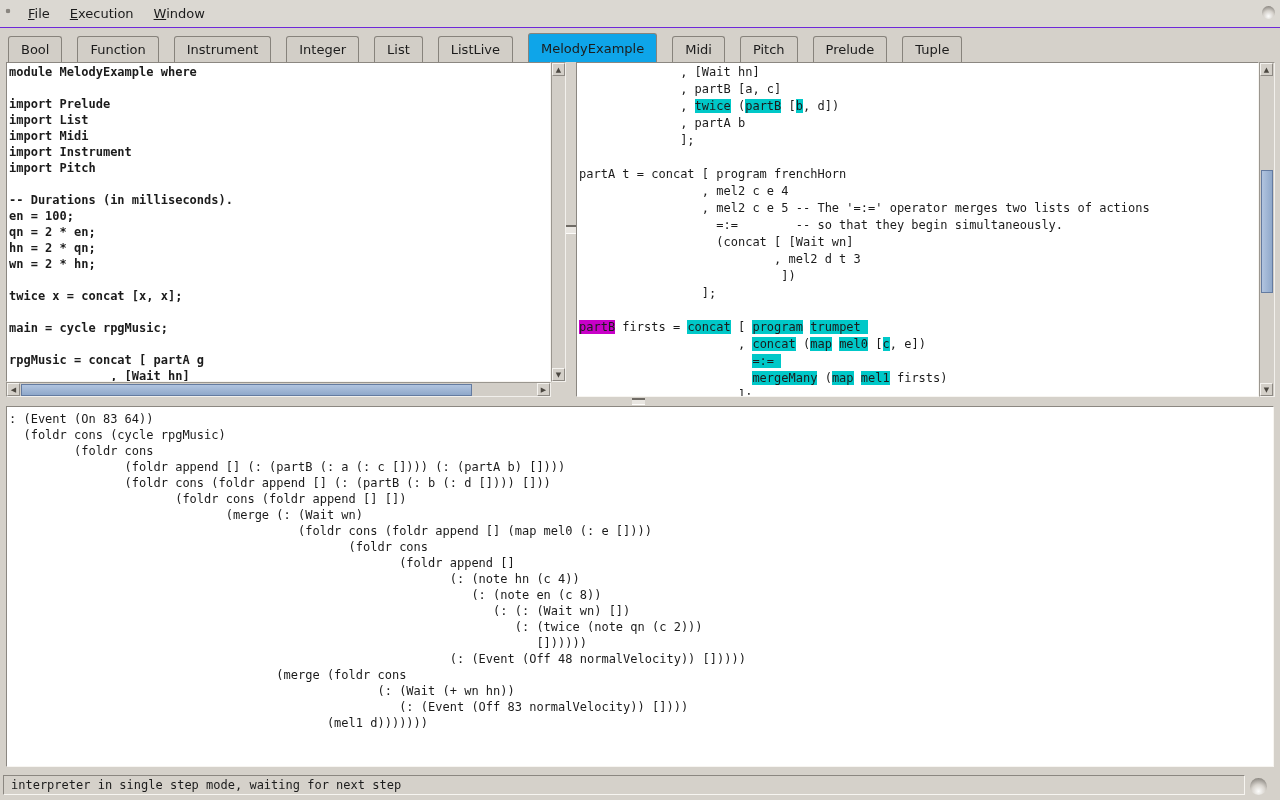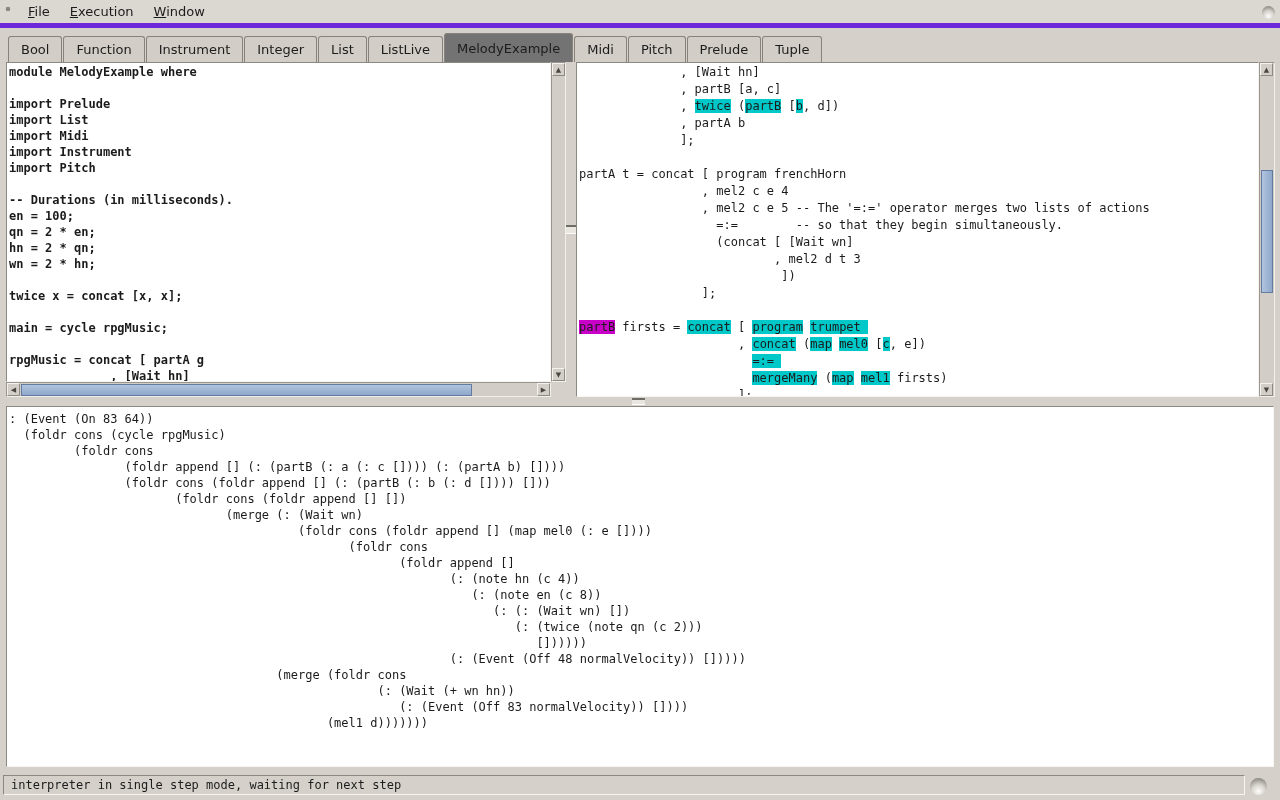--- a/index.html
+++ b/index.html
@@ -1,36 +1,36 @@
 <!DOCTYPE html>
 <html style="--cyan: #00c8c8; --magenta: #c800c8;"><head>
 <meta charset="utf-8">
 <style>
   * { box-sizing: border-box; margin: 0; padding: 0; }
   html,body { width:1280px; height:800px; overflow:hidden; }
   body { background:#d5d1ca; font-family:"DejaVu Sans", sans-serif; font-size:13px; color:#1c1c1c; position:relative; }
 
   
   .menubar { position:absolute; left:0; top:0; width:1280px; height:28px;
-             background:#dbd8d2; border-bottom:5px solid #6d28d9;
+             background:#dbd8d2; border-bottom:1px solid #6d28d9;
              display:flex; align-items:center; }
   .tearoff { width:11px; height:20px; margin-left:3px; margin-right:4px;
              background:radial-gradient(circle at 5px 7px, #8a8680 2px, rgba(0,0,0,0) 2.6px);
              border-radius:2px; }
   .menu-item { padding:4px 10px; cursor:default; }
   .menu-item u { text-decoration:underline; }
   .menubar-ball { position:absolute; right:5px; top:6px; width:13px; height:13px; border-radius:50%;
              background:radial-gradient(circle at 50% 78%, #fdfdfc 0%, #d4d0ca 45%, #6e6a64 100%); }
 
   
   .tabbar { position:absolute; left:8px; top:33px; height:29px; display:flex; align-items:flex-end; }
   .tab { height:26px; padding:5px 12px 4px; background:#d2cec7;
          border:1px solid #87837c; border-bottom:none; border-radius:3px 3px 0 0;
-         margin-right:1px; line-height:16px; white-space:nowrap; }
-  .tab.active { height:29px; padding-top:7px; background:#737373; position:relative; z-index:2; }
+         margin-right:15px; line-height:16px; white-space:nowrap; }
+  .tab.active { height:29px; padding-top:7px; background:#0ea5e9; position:relative; z-index:2; }
 
   
   .sunken { background:#ffffff; border:1px solid; border-color:#8b8781 #f7f5f1 #f7f5f1 #8b8781; }
   .code { font-family:"DejaVu Sans Mono", monospace; font-size:12px; color:#1b1b1b;
           overflow:hidden; padding:1px 0 0 2px; }
   .line { white-space:pre; height:16px; line-height:16px; }
   .rline .line { height:17px; line-height:17px; }
   .hl-cyan { background:var(--cyan); }
   .hl-magenta { background:var(--magenta); }
 

